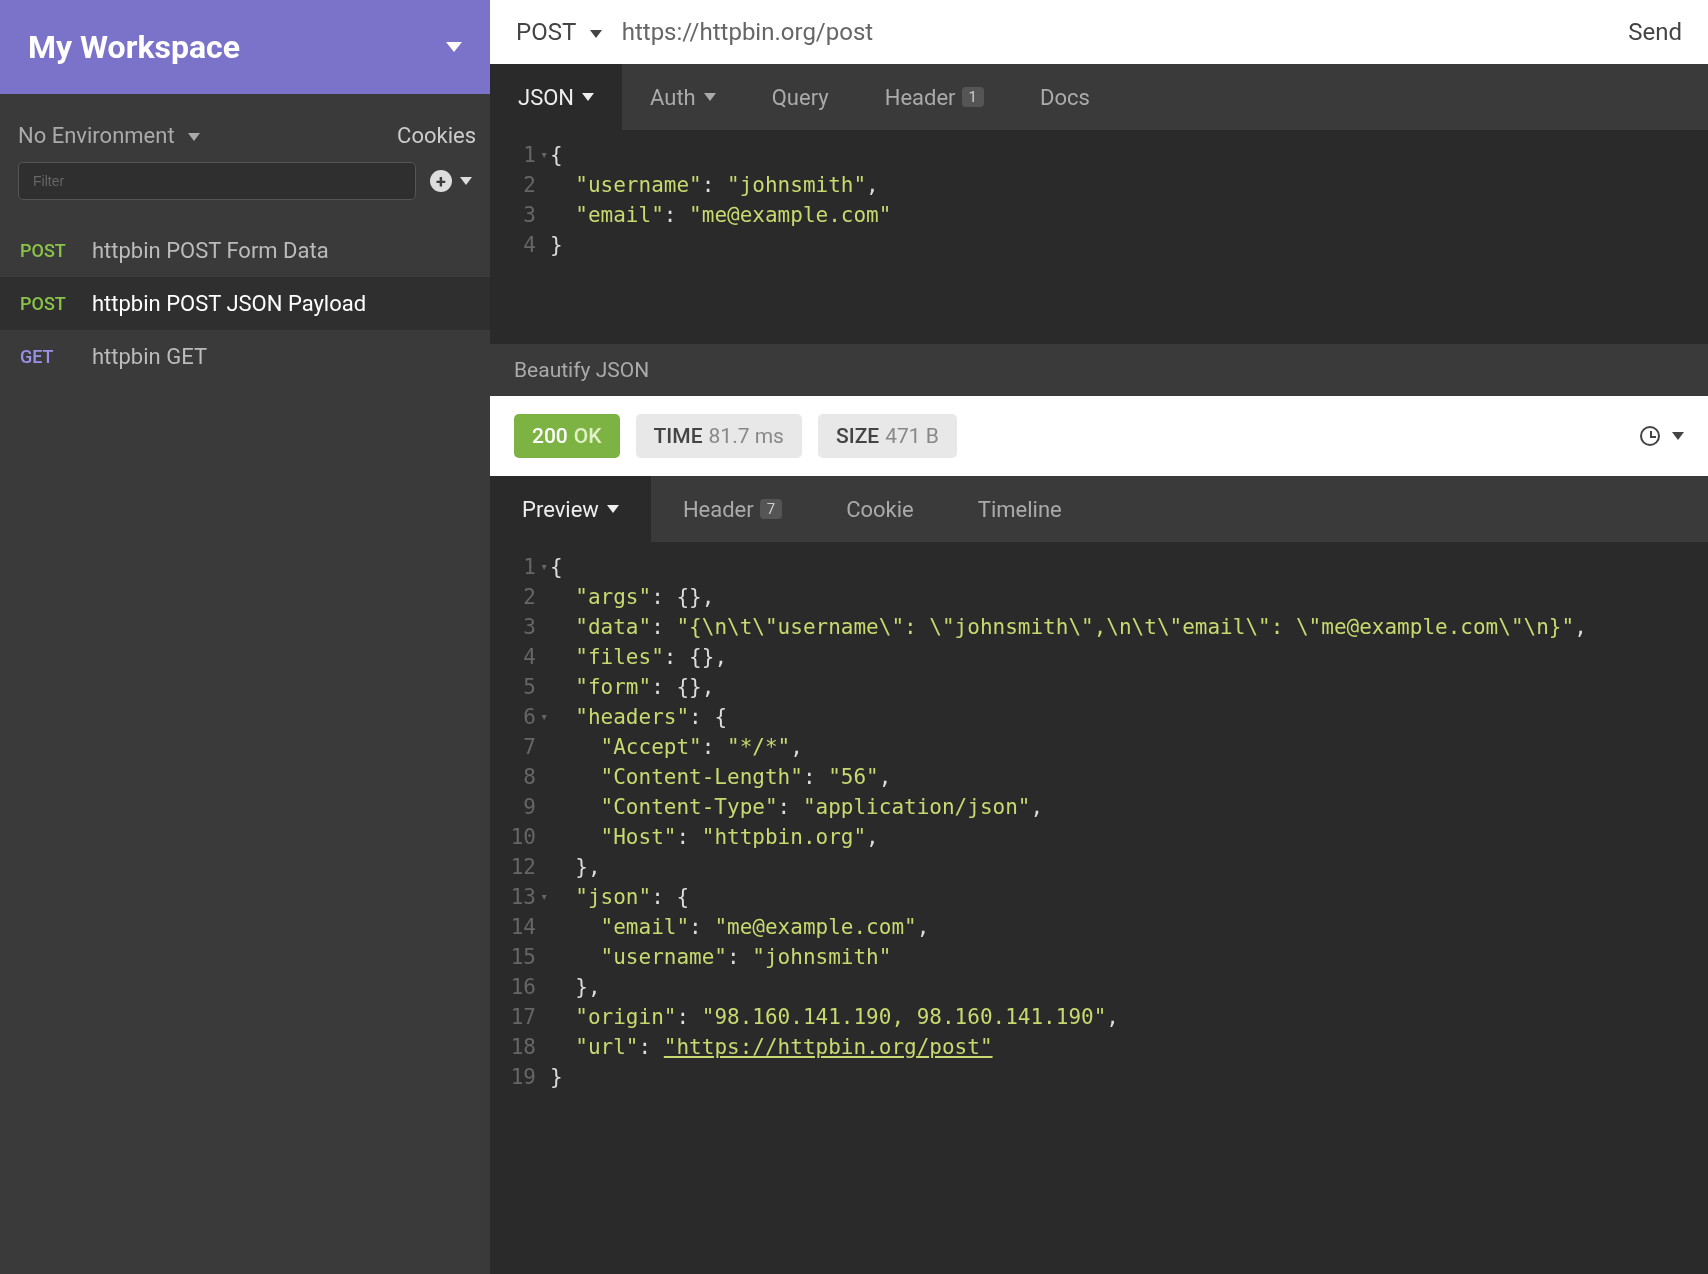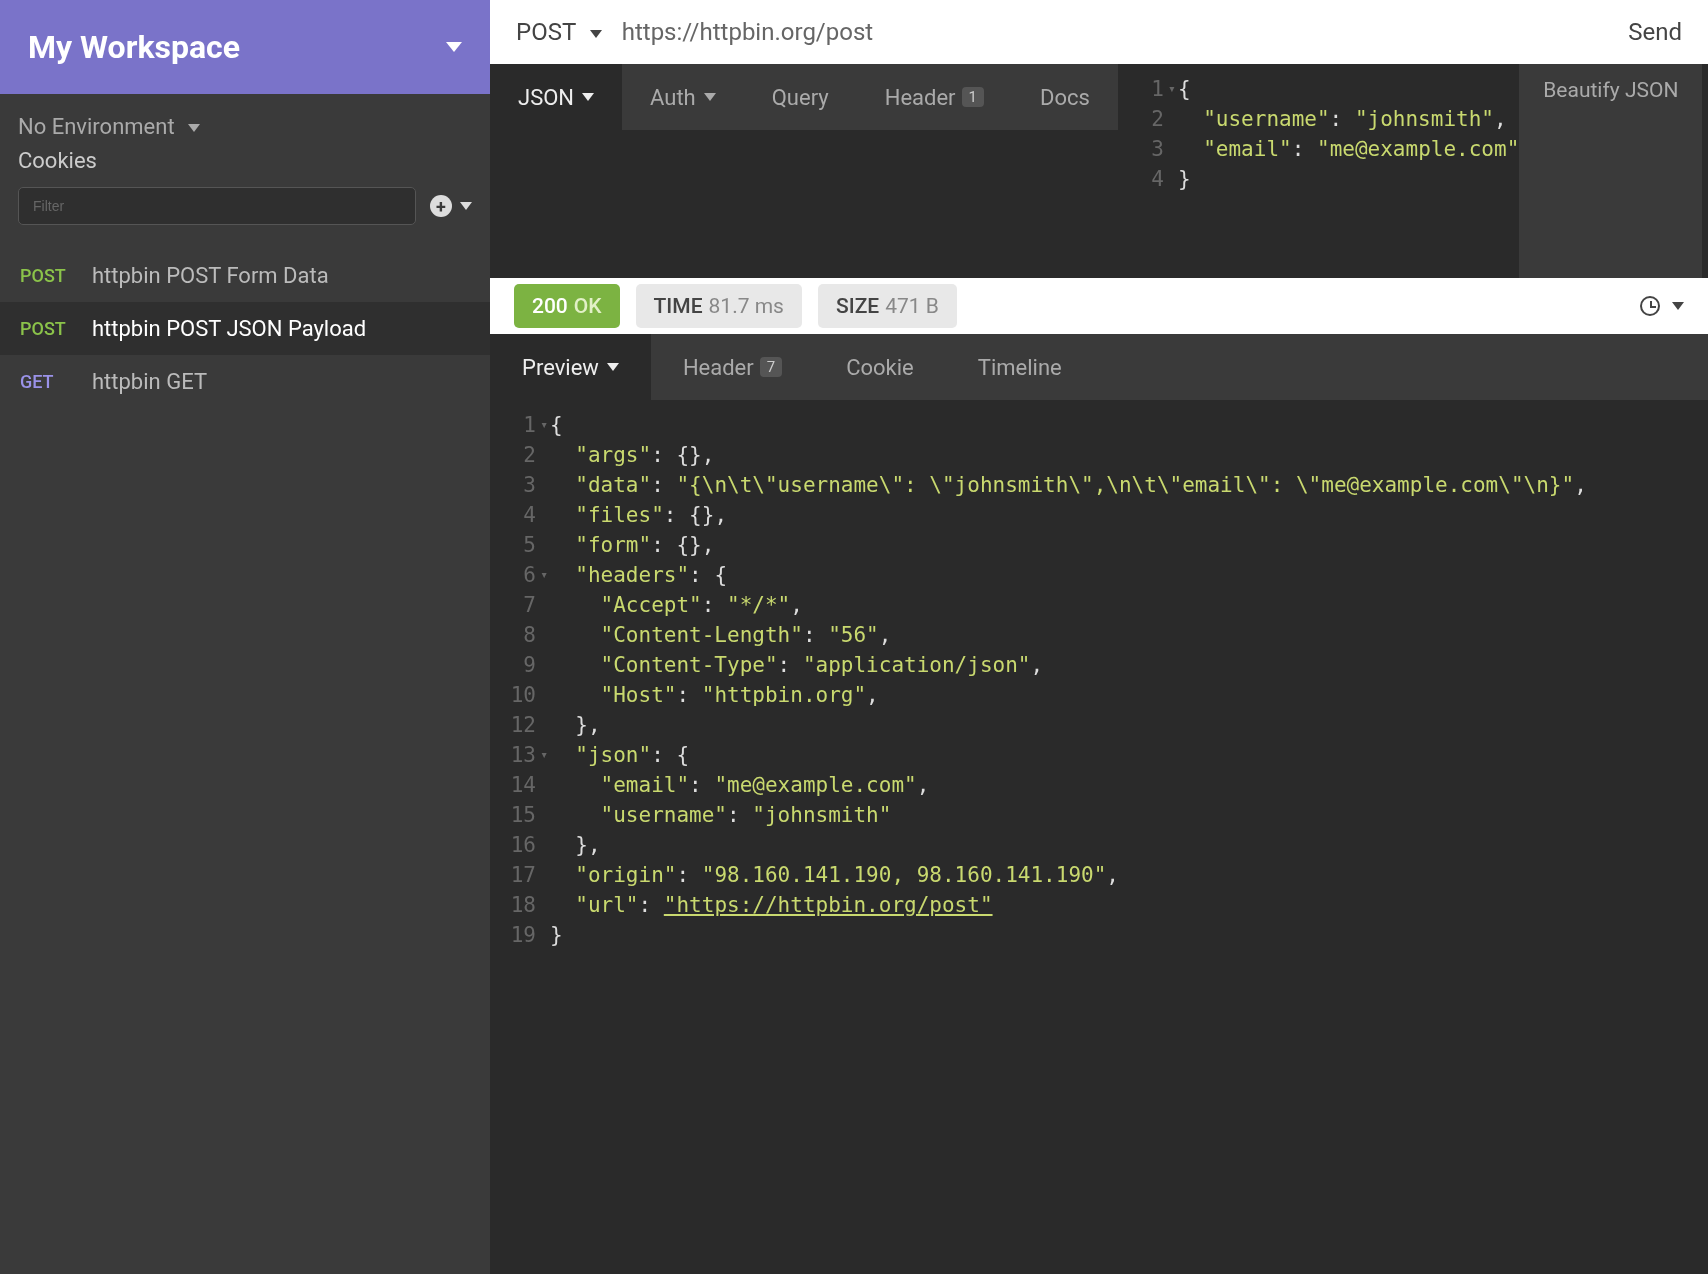--- a/index.html
+++ b/index.html
@@ -26,23 +26,23 @@
   padding: 28px 28px;
   display: flex;
   align-items: center;
   justify-content: space-between;
   font-size: 32px;
   font-weight: 700;
 }
 .caret-down { width:0; height:0; border-left:8px solid transparent; border-right:8px solid transparent; border-top:10px solid #fff; }
 .caret-down-sm { width:0; height:0; border-left:6px solid transparent; border-right:6px solid transparent; border-top:8px solid currentColor; display:inline-block; margin-left:8px; vertical-align:middle; }
 .sidebar-top {
-  display:flex; align-items:flex-start; justify-content:space-between;
-  padding: 20px 25px 14px 18px;
-  color:#aaa; font-size:22px;flex-direction:column;
+  display:flex; align-items:flex-end; justify-content:space-between;
+  padding: 20px 14px 14px 18px;
+  color:#aaa; font-size:22px;
 }
 .env-select { color:#aaa; cursor:pointer; }
 .cookies-link { color:#ccc; cursor:pointer;margin-top:9px; }
 .filter-row { display:flex; align-items:center; padding:0 18px 18px 18px; gap:14px; }
 .filter-input {
   flex:1; background:#2f2f2f; border:1px solid #555; border-radius:5px;
   padding:10px 14px; color:#ccc; font-size:14px;
 }
 .filter-input::placeholder { color:#666; }
 .add-btn { color:#ddd; display:flex; align-items:center; cursor:pointer; }
@@ -64,21 +64,21 @@
   flex:1; display:flex; flex-direction:column; min-width:0;
 }
 .url-bar {
   background:#fff; display:flex; align-items:center; padding:18px 26px; gap:20px;
   font-size:24px;
 }
 .method-dropdown { color:#444; cursor:pointer; font-size:24px; }
 .url-text { flex:1; color:#666; font-size:24px; }
 .send-btn { color:#444; cursor:pointer; font-size:24px; }
 
-.req-section { background:#2a2a2a; display:flex; flex-direction:row; }
+.req-section { background:#2a2a2a; display:flex; flex-direction:column; }
 .req-tabs {
   display:flex; align-items:center; background:#3a3a3a; height:66px;
   font-size:22px; color:#aaa;
 }
 .req-tab {
   padding:0 28px; height:100%; display:flex; align-items:center; cursor:pointer;
   position:relative;
 }
 .req-tab.active {
   background:#2a2a2a; color:#eee; border-bottom:2px solid #2a2a2a;
@@ -103,21 +103,21 @@
 .tok-punct { color:#ddd; }
 .tok-link { color:#c9d96f; text-decoration: underline; }
 
 .beautify-bar {
   background:#3a3a3a; color:#aaa; padding:14px 24px; font-size:21px;
 }
 
 .resp-section { flex:1; display:flex; flex-direction:column; min-height:0; }
 .resp-status-bar {
   background:#fff; display:flex; align-items:center; gap:16px;
-  padding:6px 24px;
+  padding:18px 24px;
 }
 .pill {
   border-radius:5px; padding:10px 18px; font-size:21px; font-weight:500;
 }
 .pill-green { background:#7cb342; color:#fff; }
 .pill-green .dim { color:#e2f0c7; margin-left:6px; }
 .pill-gray { background:#e8e8e8; color:#444; }
 .pill-gray .dim { color:#888; margin-left:6px; font-weight:400; }
 .history-btn { margin-left:auto; color:#444; cursor:pointer; display:flex; align-items:center; gap:4px; }
 .clock-icon {

